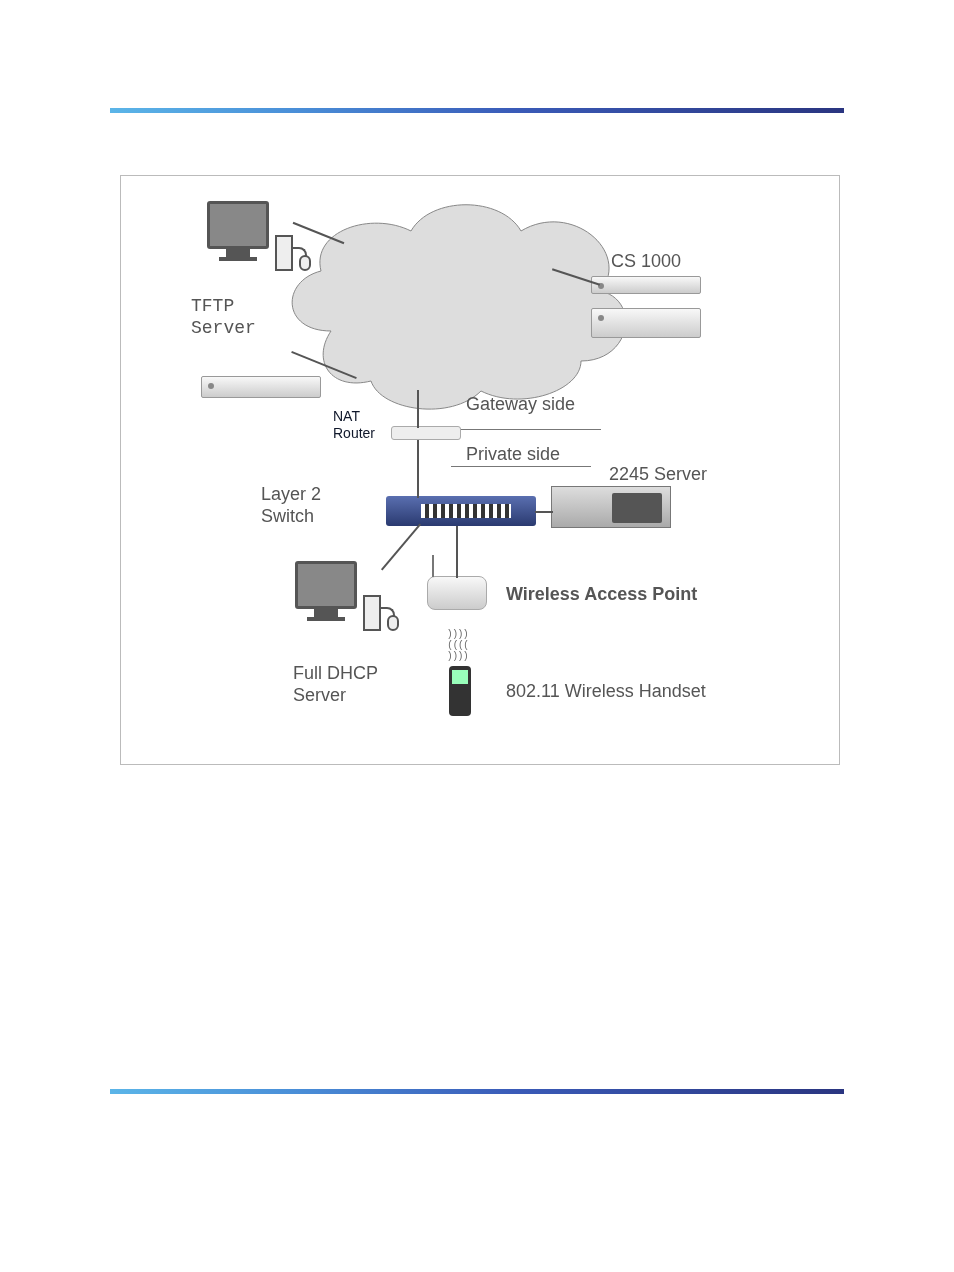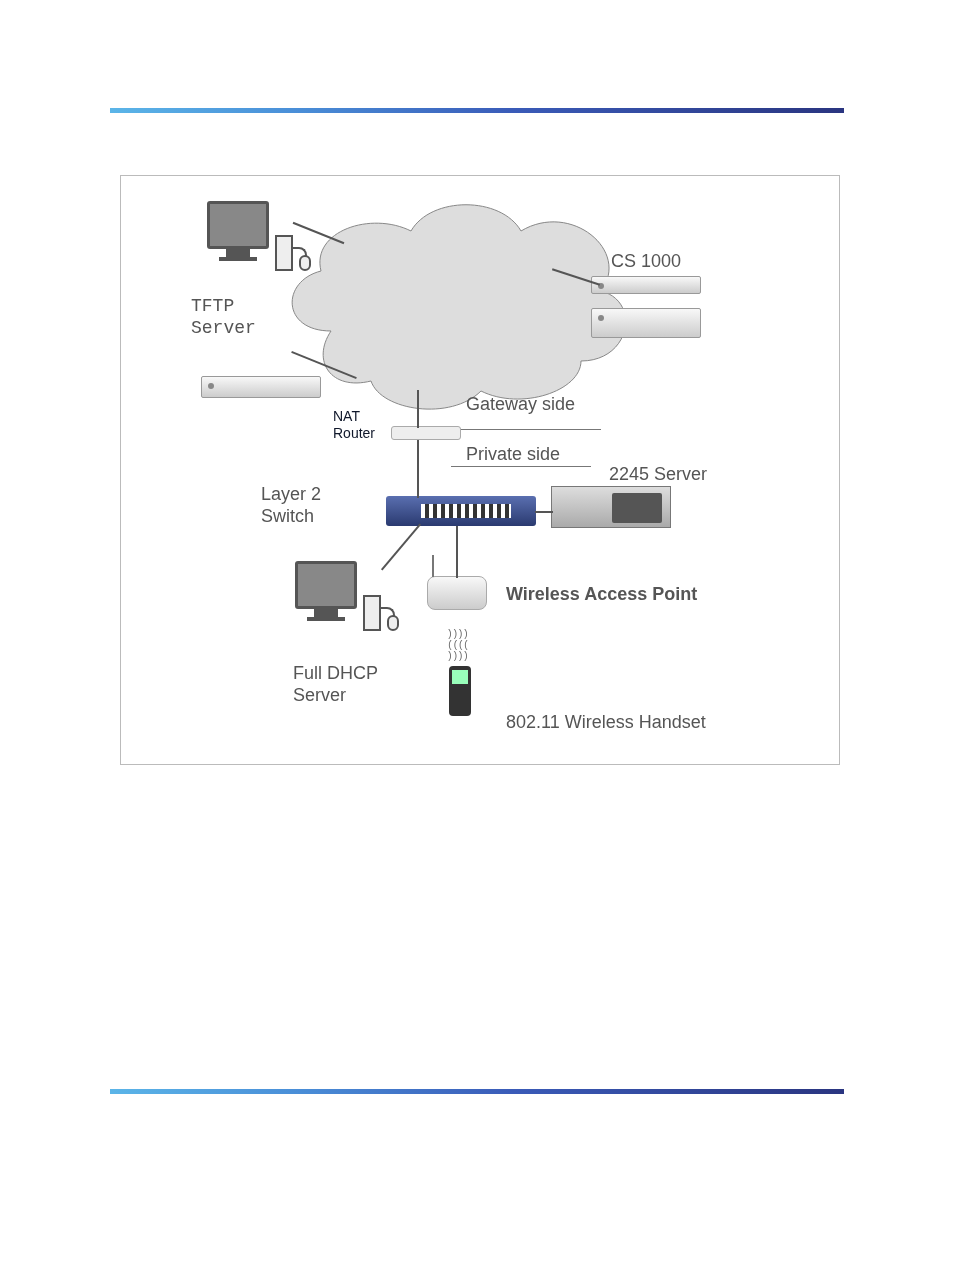--- a/index.html
+++ b/index.html
@@ -310,18 +310,18 @@
 Router</div>
     <div class="label" style="top:308px; left:140px; white-space:pre;">Layer 2
 Switch</div>
     <div class="label" style="top:75px; left:490px;">CS 1000</div>
     <div class="label" style="top:218px; left:345px;">Gateway side</div>
     <div class="label" style="top:268px; left:345px;">Private side</div>
     <div class="label" style="top:288px; left:488px;">2245 Server</div>
     <div class="label" style="top:462px; left:172px; white-space:pre;margin-top:25px;">Full DHCP
 Server</div>
     <div class="label" style="top:408px; left:385px;font-weight:bold;">Wireless Access Point</div>
-    <div class="label" style="top:505px; left:385px;margin-top:31px;">802.11 Wireless Handset</div>
+    <div class="label" style="top:505px; left:385px;">802.11 Wireless Handset</div>
 
   </div>
 </div>
 
 <div class="bottom-rule"></div>
 
 </body></html>

